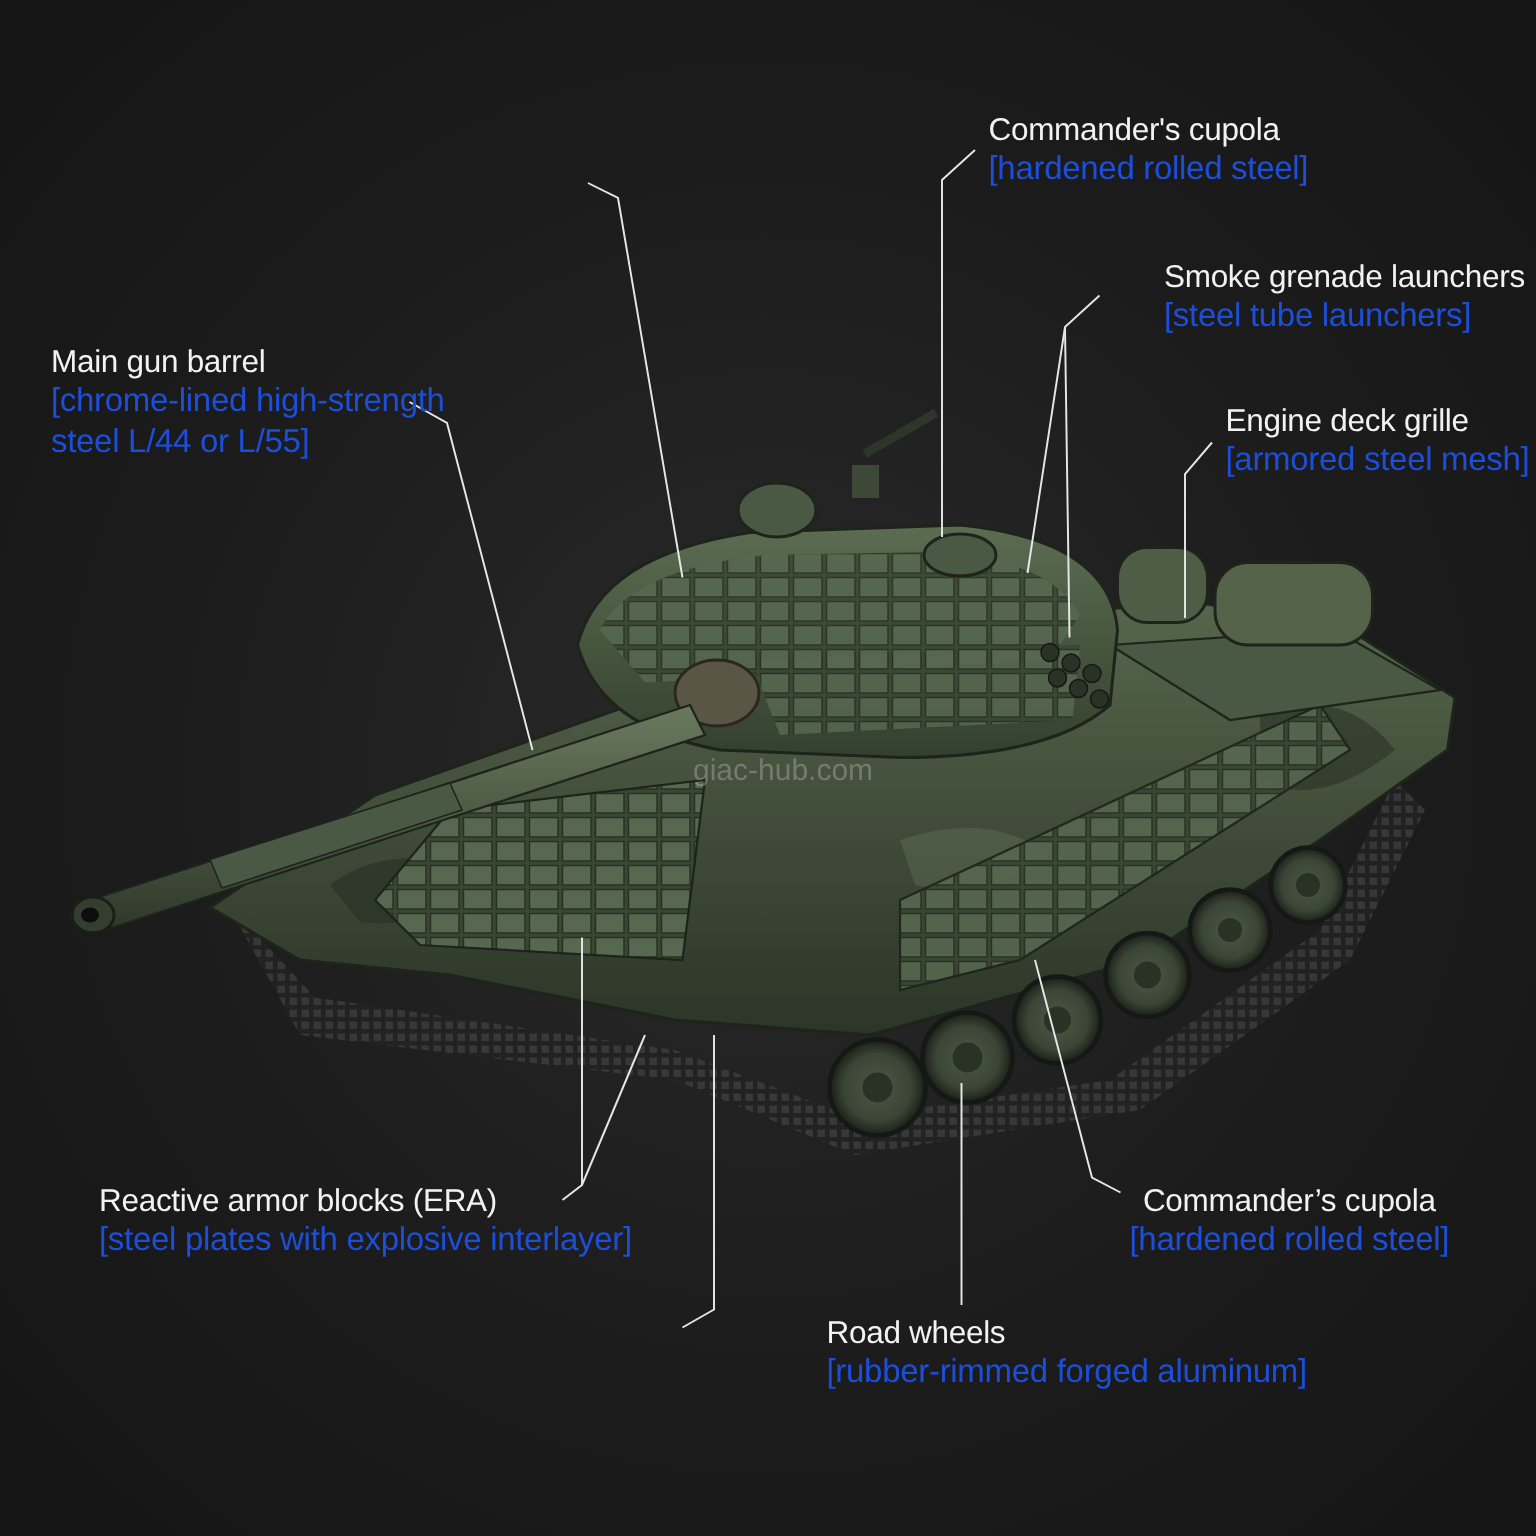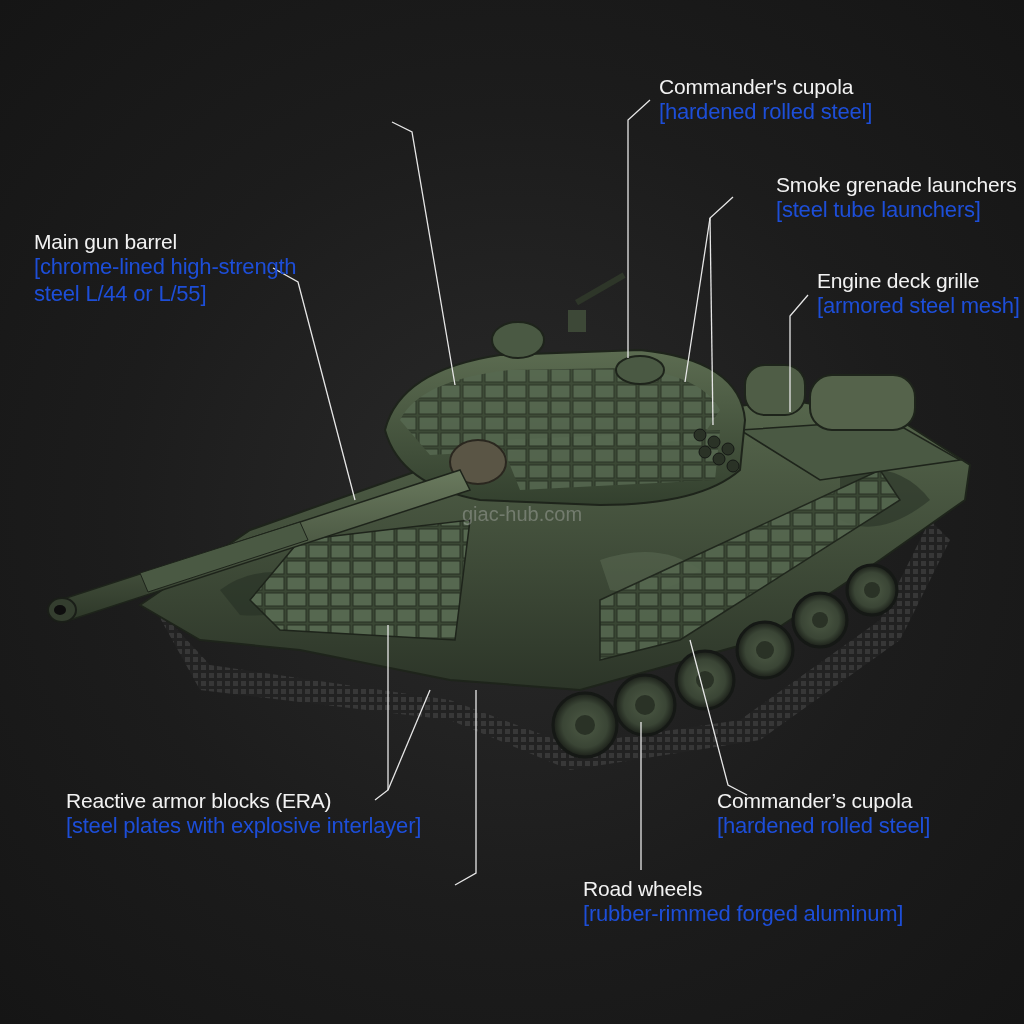--- a/index.html
+++ b/index.html
@@ -157,23 +157,23 @@
     <span class="title">Engine deck grille</span>
     <span class="sub">[armored steel mesh]</span>
   </div>
 
   <div class="label" style="left:66px; top:788px;">
     <span class="title">Reactive armor blocks (ERA)</span>
     <span class="sub">[steel plates with explosive interlayer]</span>
   </div>
 
 
-  <div class="label" style="left:551px; top:876px;margin-left:32px;">
+  <div class="label" style="left:551px; top:876px;">
     <span class="title">Road wheels</span>
     <span class="sub">[rubber-rimmed forged aluminum]</span>
   </div>
 
-  <div class="label" style="left:717px; top:788px;">
+  <div class="label" style="left:753px; top:788px;text-align:center;">
     <span class="title">Commander’s cupola</span>
     <span class="sub">[hardened rolled steel]</span>
   </div>
 
 </div>
 
 </body></html>

